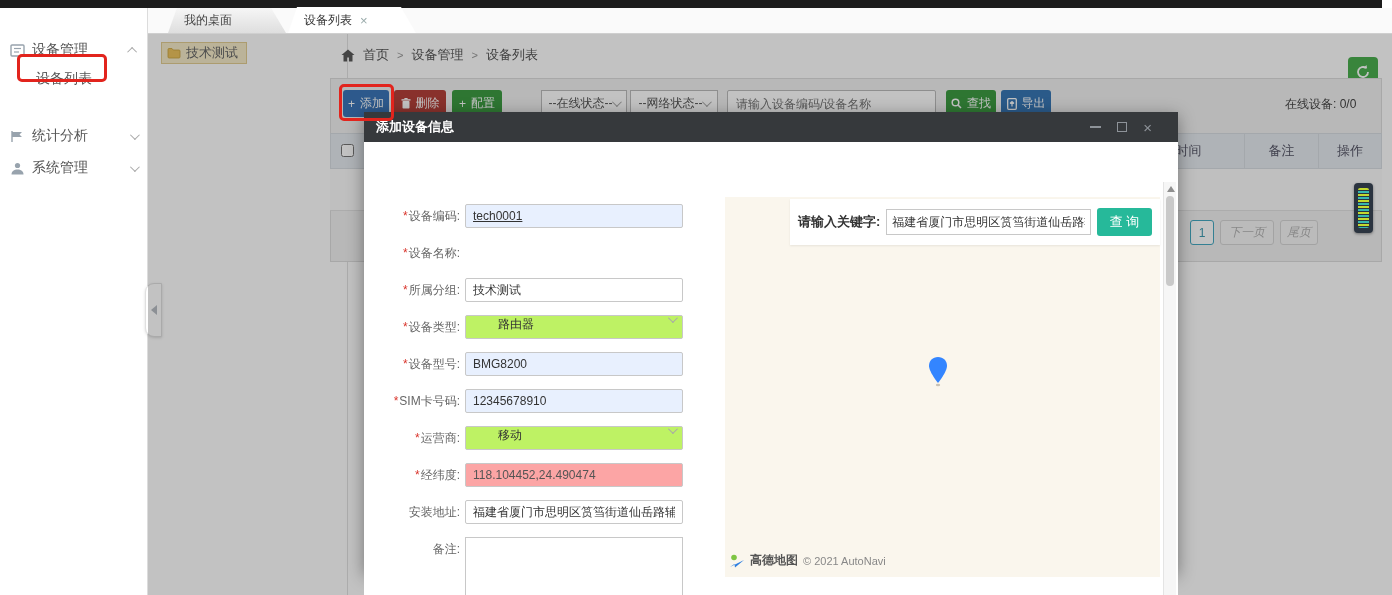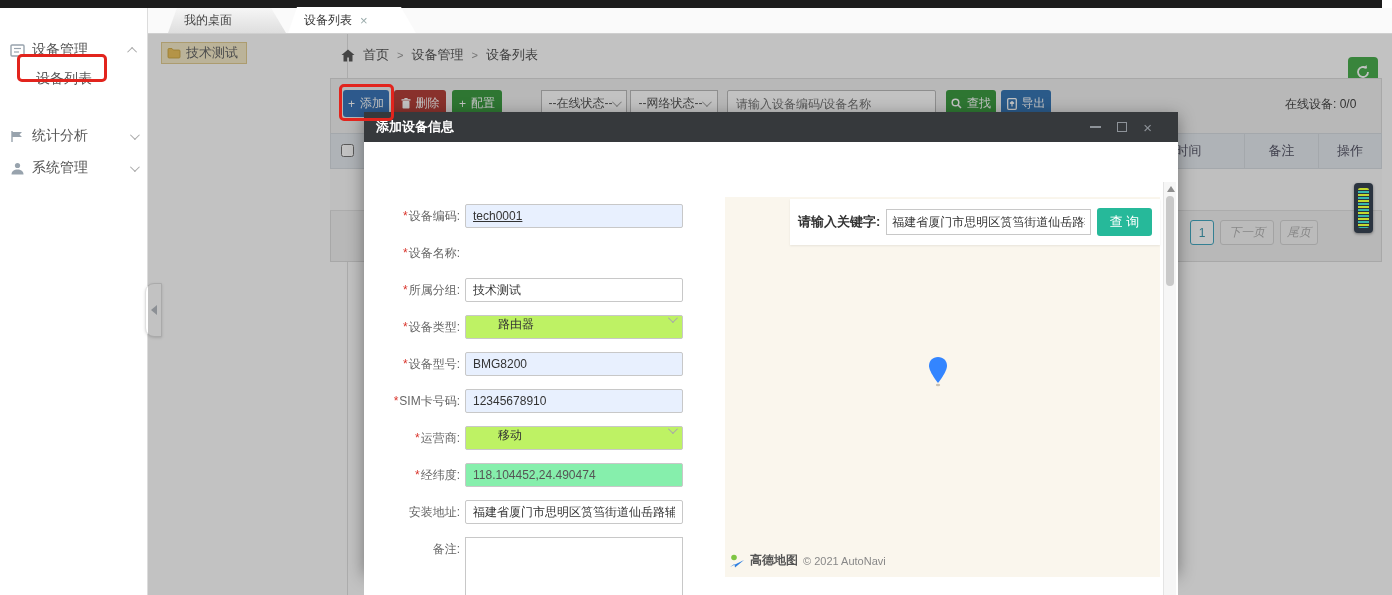--- a/index.html
+++ b/index.html
@@ -76,21 +76,21 @@
   .mh-icons { display:flex; align-items:center; gap:16px; margin-right:14px; }
   .mh-min { width:11px; height:2px; background:#8e9399; }
   .mh-max { width:10px; height:10px; border:1.5px solid #8e9399; }
   .mh-close { color:#8e9399; font-size:15px; line-height:1; }
   .modal-body { position:relative; width:814px; height:430px; background:#fff;margin-top:40px; }
 
   .flabel { position:absolute; width:96px; text-align:right; font-size:12px; color:#666; }
   .star { color:#d9342b; margin-right:1px; }
   .finput { position:absolute; left:101px; width:218px; height:24px; border:1px solid #c8c8c8; border-radius:2px; font-size:12px; color:#333; padding:0 7px; background:#fff; font-family:inherit; }
   .autofill { background:#e8f0fe; }
-  .fdisabled { background:#86efac; color:#555; }
+  .fdisabled { background:#fca5a5; color:#555; }
   .fselect { display:flex; align-items:flex-start; justify-content:space-between; cursor:pointer; background:#bef264;padding-left:32px; }
   .ftextarea { position:absolute; left:101px; width:218px; height:74px; border:1px solid #c8c8c8; font-size:12px; padding:4px 6px; resize:none; font-family:inherit; }
 
   .mapbox { position:absolute; left:361px; top:15px; width:435px; height:380px; background:#faf6ed; }
   .map-searchbar { position:absolute; left:65px; top:2px; width:370px; height:46px; background:#fff; display:flex; align-items:center; gap:6px; padding:0 8px; box-shadow:0 1px 2px rgba(0,0,0,.08); }
   .kw-label { font-size:13px; font-weight:bold; color:#333; white-space:nowrap; }
   .kw-input { width:205px; height:26px; border:1px solid #c8c8c8; font-size:12px; padding:0 5px; color:#333; font-family:inherit; }
   .kw-btn { width:55px; height:28px; background:#26b99a; color:#fff; border:none; border-radius:3px; font-size:13px; cursor:pointer; font-family:inherit; }
   .map-attr { position:absolute; left:4px; bottom:8px; display:flex; align-items:center; gap:5px; font-size:11px; color:#888; }
   .attr-brand { font-weight:bold; color:#555; font-size:12px; }

